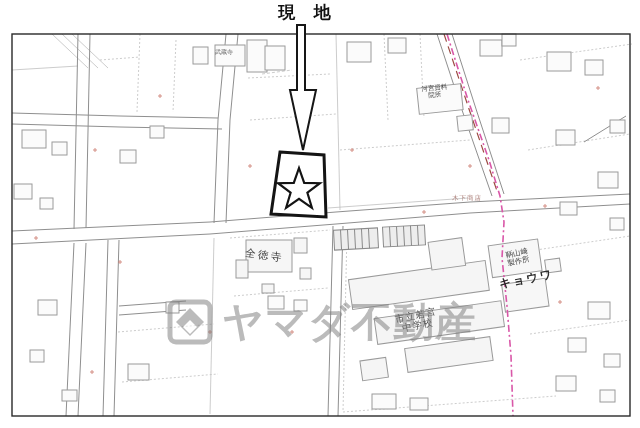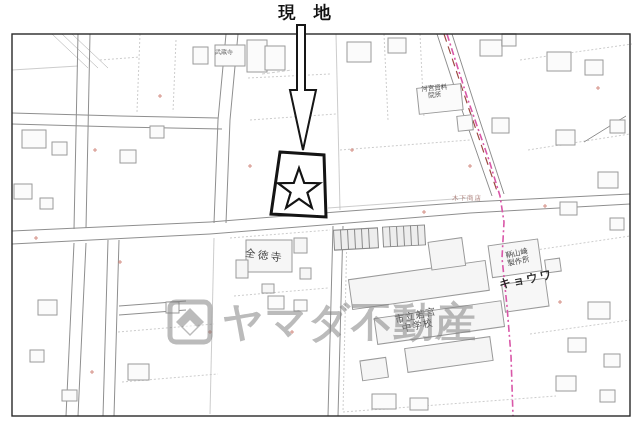--- a/index.html
+++ b/index.html
@@ -1,18 +1,18 @@
 <!DOCTYPE html>
 <html><head>
 <meta charset="utf-8">
 <style>
   html,body{margin:0;padding:0;background:#ffffff;}
   .page{
     position:relative;width:640px;height:428px;background:#ffffff;
-    font-family:Liberation Serif, serif;overflow:hidden;
+    font-family:Liberation Sans, sans-serif;overflow:hidden;
   }
   .map-svg{position:absolute;left:0;top:0;width:640px;height:428px;}
   .lbl{position:absolute;color:#3c3c3c;white-space:nowrap;transform-origin:left top;line-height:1.08;}
   .site-label{
     position:absolute;left:268px;top:1px;width:80px;text-align:center;
     font-size:17px;font-weight:bold;color:#111;letter-spacing:7px;
   }
   .lbl-temple-small{left:215px;top:49px;font-size:6px;color:#555;}
   .lbl-facility{left:421px;top:85px;font-size:6.5px;transform:rotate(-5deg);color:#444;text-align:center;}
   .lbl-shop{left:452px;top:194px;font-size:6.5px;color:#ad827c;letter-spacing:1px;}

